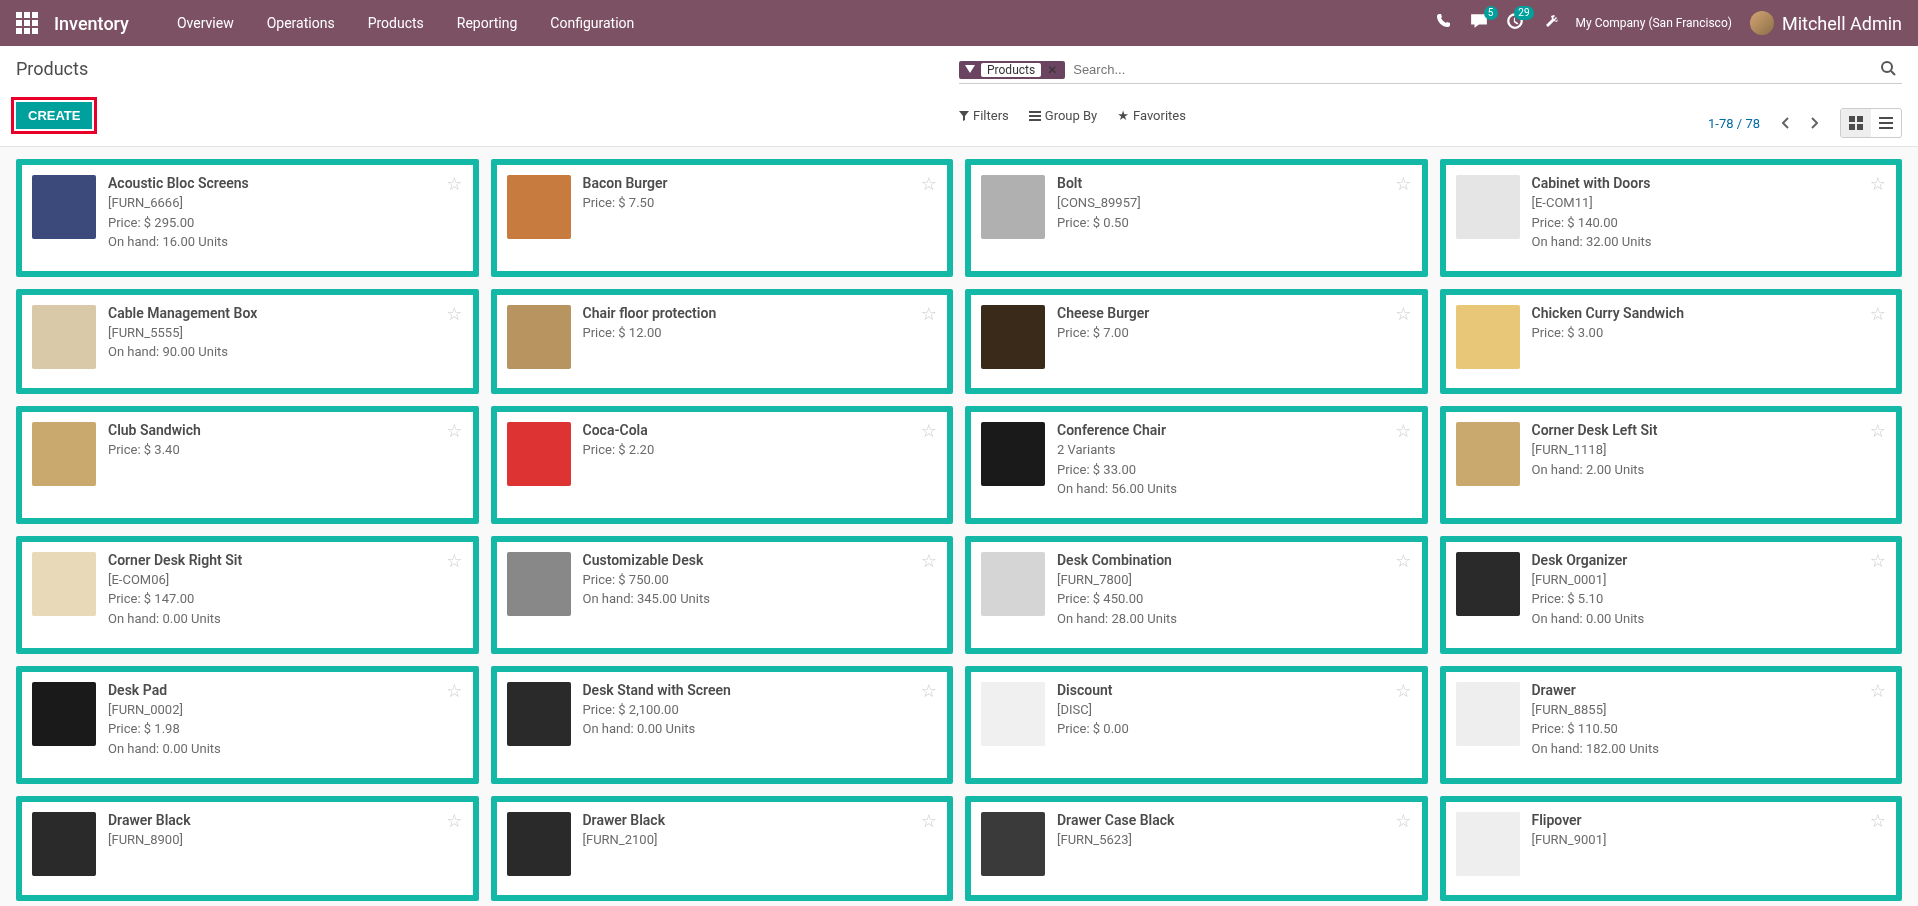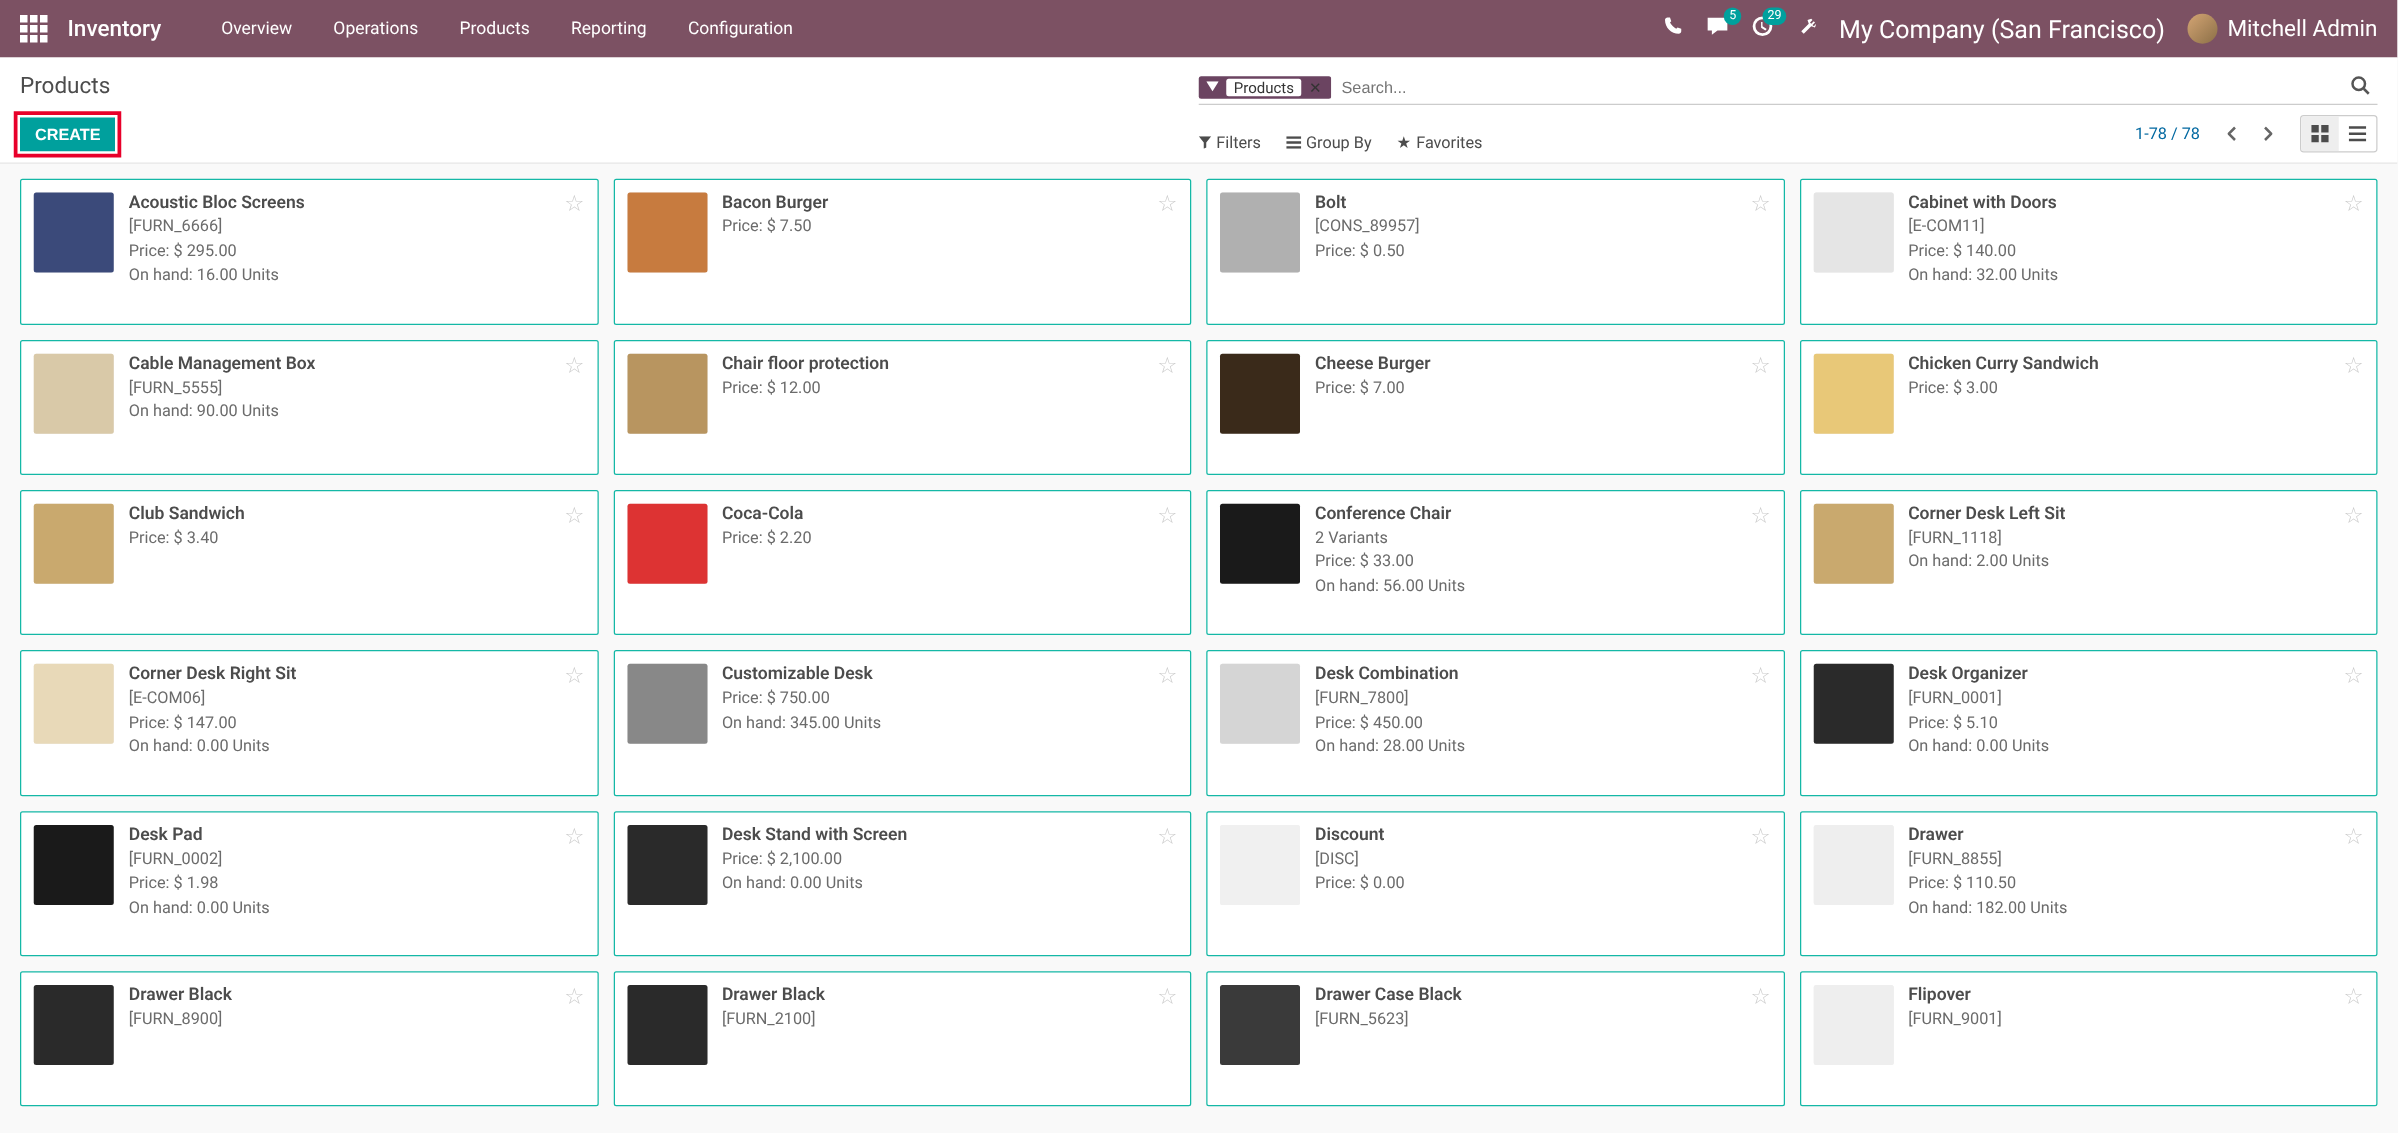--- a/index.html
+++ b/index.html
@@ -7,48 +7,48 @@
 .navbar { background: #7C5163; color: #fff; height: 46px; display: flex; align-items: center; padding: 0 16px; }
 .nav-left { display: flex; align-items: center; gap: 8px; }
 .apps-icon { width: 22px; height: 22px; display: flex; flex-wrap: wrap; gap: 2px; cursor: pointer; }
 .apps-icon span { width: 6px; height: 6px; background: #fff; }
 .app-title { font-size: 18px; font-weight: 500; margin-left: 8px; margin-right: 24px; }
 .nav-menu { display: flex; gap: 1px; }
 .nav-menu a { color: #fff; text-decoration: none; padding: 0 16px; font-size: 14px; line-height: 46px; cursor: pointer; }
 .nav-right { margin-left: auto; display: flex; align-items: center; gap: 18px; }
 .nav-icon { color: #fff; position: relative; cursor: pointer; font-size: 16px; }
 .badge { background: #00A09D; color: #fff; font-size: 10px; padding: 0 4px; border-radius: 8px; position: absolute; top: -6px; right: -10px; min-width: 14px; text-align: center; line-height: 14px; }
-.company { color: #fff; font-size: 20px; }
+.company { color: #fff; font-size: 12px; }
 .user { display: flex; align-items: center; gap: 8px; color: #fff; font-size: 18px; cursor: pointer; }
 .avatar { width: 24px; height: 24px; border-radius: 50%; background: linear-gradient(135deg,#d4a574,#8b6f47); }
 .control-panel { background: #fff; padding: 12px 16px 8px; border-bottom: 1px solid #e5e5e5; }
 .cp-top { display: flex; align-items: flex-start; justify-content: space-between; margin-bottom: 8px; }
 .breadcrumb { font-size: 18px; color: #4c4c4c; }
 .search-area { width: 50%; display: flex; flex-direction: column; }
 .search-box { display: flex; align-items: center; border-bottom: 1px solid #ccc; padding-bottom: 2px; }
 .search-tag { background: #6b4461; color: #fff; padding: 2px 6px; font-size: 12px; display: flex; align-items: center; gap: 4px; border-radius: 2px; }
 .search-tag .tag-label { background: #fff; color: #333; padding: 0 6px; border-radius: 2px; margin-left: 2px; }
 .search-tag .close { cursor: pointer; color: #333; padding: 0 2px; }
 .search-input { border: none; outline: none; flex: 1; padding: 4px 8px; font-size: 13px; }
 .search-icon { color: #666; cursor: pointer; padding: 0 6px; }
 .cp-bottom { display: flex; align-items: center; justify-content: space-between; }
 .cp-left { display: flex; align-items: center; }
 .create-btn { background: #00A09D; color: #fff; border: none; padding: 6px 12px; font-size: 13px; font-weight: 600; cursor: pointer; text-transform: uppercase; outline: 3px solid #e8002a; outline-offset: 2px; }
-.cp-right { display: flex; align-items: flex-end; gap: 20px; width: 50%; justify-content: space-between; }
+.cp-right { display: flex; align-items: flex-start; gap: 20px; width: 50%; justify-content: space-between; margin-top: 16px; }
 .filter-group { display: flex; gap: 20px; }
 .filter-btn { color: #4c4c4c; cursor: pointer; font-size: 13px; display: flex; align-items: center; gap: 4px; }
 .pager-group { display: flex; align-items: center; gap: 12px; }
 .pager { font-size: 13px; color: #0369a1; }
 .pager-nav { display: flex; }
 .pager-btn { width: 28px; height: 28px; display: flex; align-items: center; justify-content: center; cursor: pointer; color: #666; }
 .view-switch { display: flex; border: 1px solid #ccc; border-radius: 3px; overflow: hidden; }
 .view-btn { width: 30px; height: 28px; display: flex; align-items: center; justify-content: center; cursor: pointer; color: #4c4c4c; }
 .view-btn.active { background: #eee; }
 .kanban { padding: 12px 16px; display: grid; grid-template-columns: repeat(4, 1fr); gap: 12px; overflow-y: auto; height: calc(100vh - 140px); }
-.card { background: #fff; border: 1px solid #14b8a6; border-radius: 2px; padding: 10px; display: flex; gap: 12px; position: relative; cursor: pointer; min-height: 90px; }
+.card { background: #fff; border: 6px solid #14b8a6; border-radius: 2px; padding: 10px; display: flex; gap: 12px; position: relative; cursor: pointer; min-height: 90px; }
 .card-img { width: 64px; height: 64px; flex-shrink: 0; background: #f0f0f0; border-radius: 2px; display: flex; align-items: center; justify-content: center; }
 .card-body { flex: 1; }
 .card-title { font-weight: 600; font-size: 14px; color: #4c4c4c; margin-bottom: 2px; }
 .card-line { font-size: 13px; color: #6b6b6b; line-height: 1.5; }
 .star { position: absolute; top: 8px; right: 10px; color: #ccc; font-size: 18px; cursor: pointer; }
 .img-placeholder { width: 100%; height: 100%; border-radius: 2px; }
 </style>
 </head>
 <body>
 

